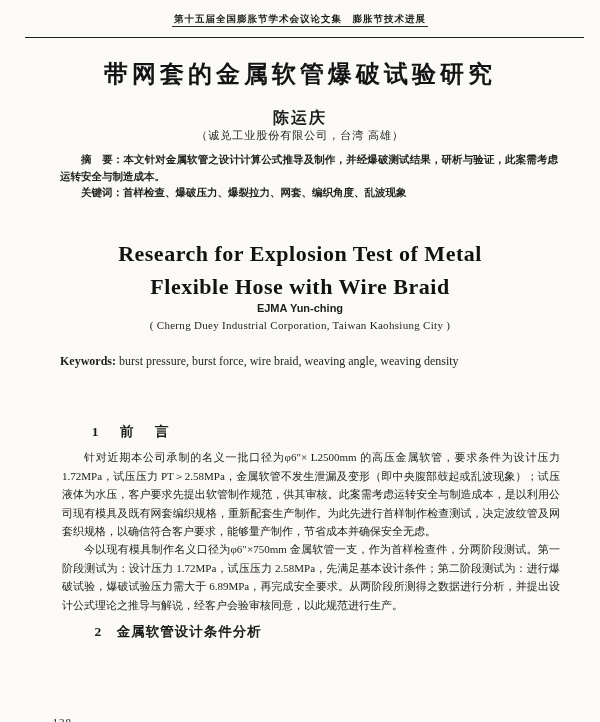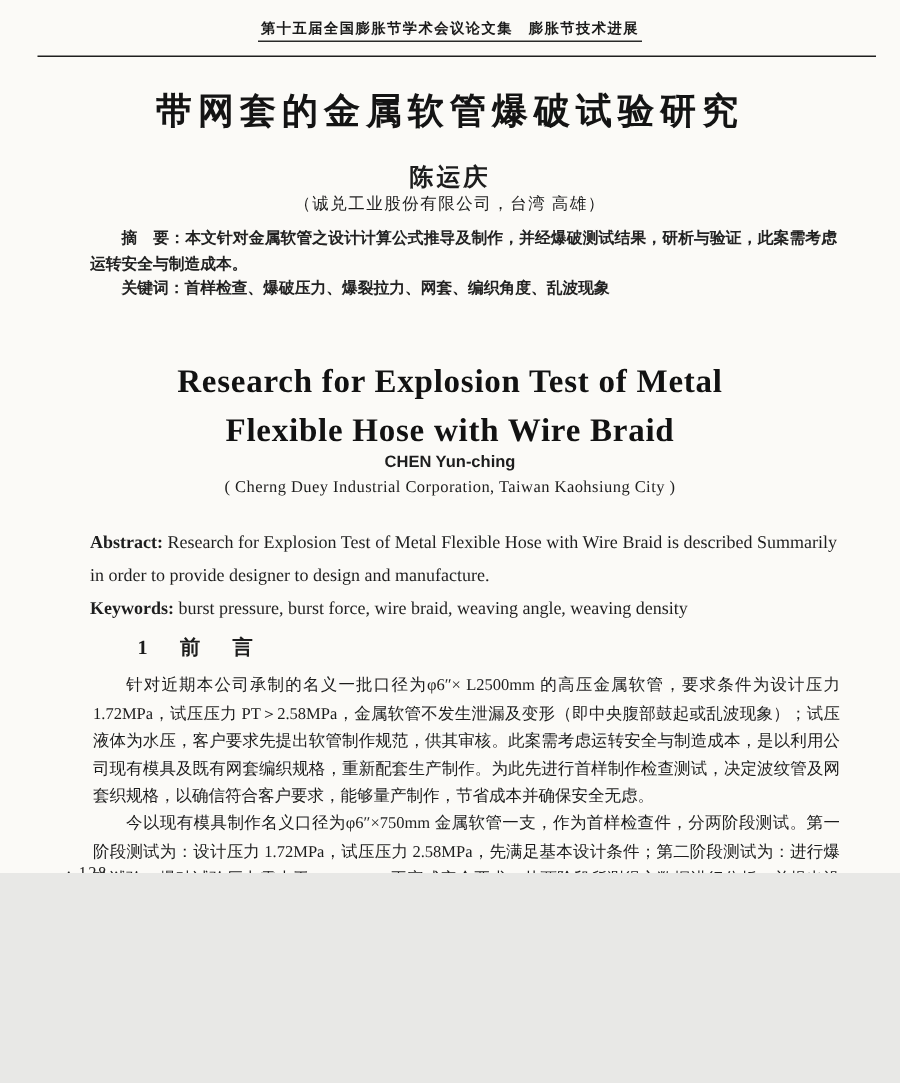--- a/index.html
+++ b/index.html
@@ -1,18 +1,18 @@
 <!DOCTYPE html>
 <html><head>
 <meta charset="utf-8">
 <style>
   html,body{margin:0;padding:0;background:#e8e8e6;}
   .page{
     position:relative;
-    width:600px;height:582px;
+    width:600px;height:722px;
     margin:0 auto;
     background:#fbfaf7;
     overflow:hidden;
     color:#1d1d1d;
     font-family:"Liberation Serif","DejaVu Serif",serif;
   }
   
   .journal-header{
     position:absolute;top:13px;left:0;right:0;
     text-align:center;
@@ -110,25 +110,24 @@
 
   <div class="abs-zh">
     <p><span class="b">摘　要：</span><span>本文针对金属软管之设计计算公式推导及制作，并经爆破测试结果，研析与验证，此案需考虑运转安全与制造成本。</span></p>
     <p class="kw"><span class="b">关键词：</span><span>首样检查、爆破压力、爆裂拉力、网套、编织角度、乱波现象</span></p>
   </div>
 
   <div class="title-en">
     <div>Research for Explosion Test of Metal</div>
     <div>Flexible Hose with Wire Braid</div>
   </div>
-  <div class="author-en">CHEN Yun-ching</div>
+  <div class="author-en">EJMA Yun-ching</div>
   <div class="affil-en">( Cherng Duey Industrial Corporation, Taiwan Kaohsiung City )</div>
 
   <div class="abs-en">
-    <p><span class="b">Abstract:</span> <span>Research for Explosion Test of Metal Flexible Hose with Wire Braid is described Summarily in order to provide designer to design and manufacture.</span></p>
     <p><span class="b">Keywords:</span> <span>burst pressure, burst force, wire braid, weaving angle, weaving density</span></p>
   </div>
 
   <div class="body-text">
     <h2>1　前　言</h2>
     <p>针对近期本公司承制的名义一批口径为φ6″× L2500mm 的高压金属软管，要求条件为设计压力 1.72MPa，试压压力 PT＞2.58MPa，金属软管不发生泄漏及变形（即中央腹部鼓起或乱波现象）；试压液体为水压，客户要求先提出软管制作规范，供其审核。此案需考虑运转安全与制造成本，是以利用公司现有模具及既有网套编织规格，重新配套生产制作。为此先进行首样制作检查测试，决定波纹管及网套织规格，以确信符合客户要求，能够量产制作，节省成本并确保安全无虑。</p>
     <p>今以现有模具制作名义口径为φ6″×750mm 金属软管一支，作为首样检查件，分两阶段测试。第一阶段测试为：设计压力 1.72MPa，试压压力 2.58MPa，先满足基本设计条件；第二阶段测试为：进行爆破试验，爆破试验压力需大于 6.89MPa，再完成安全要求。从两阶段所测得之数据进行分析，并提出设计公式理论之推导与解说，经客户会验审核同意，以此规范进行生产。</p>
     <h2 class="sec2">2　金属软管设计条件分析</h2>
 
   </div>

